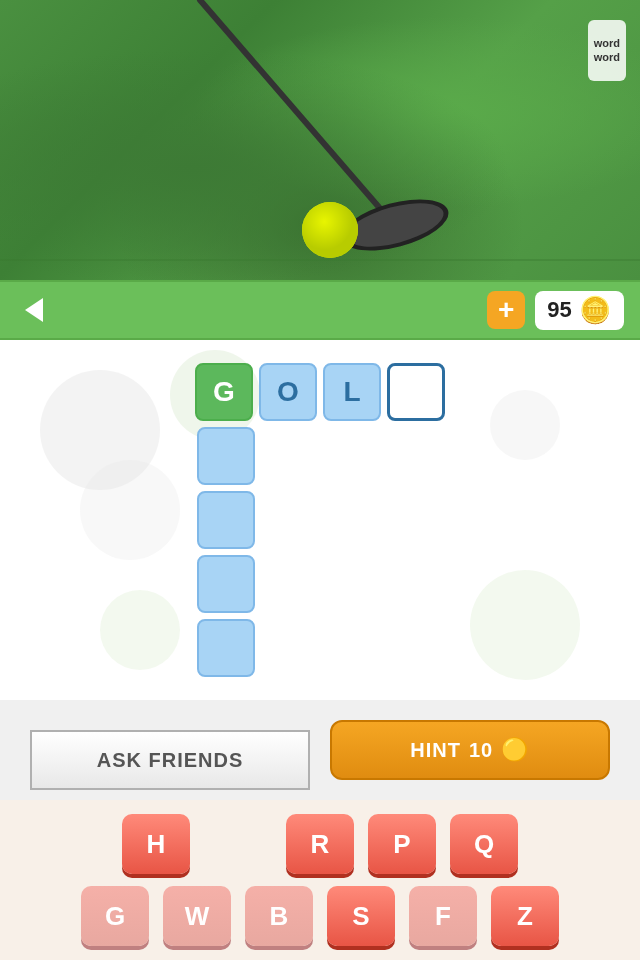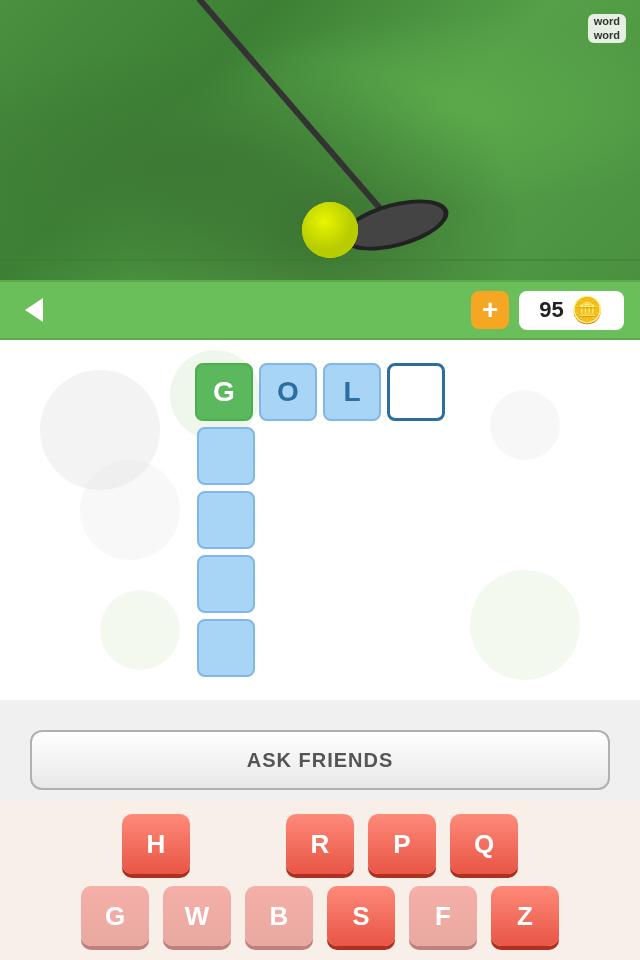--- a/index.html
+++ b/index.html
@@ -40,25 +40,25 @@
       top: 0;
       left: 50%;
       transform: translateX(-50%);
       width: 640px;
       height: 280px;
     }
 
     
     #logo {
       position: absolute;
-      top: 14px;
+      top: 20px;
       right: 14px;
       background: rgba(255,255,255,0.85);
       border-radius: 6px;
-      padding: 0 6px;
+      padding: 16px 6px;
       font-size: 11px;
       font-weight: bold;
       color: #333;
       line-height: 1.3;
     }
 
     
     #navbar {
       width: 640px;
       height: 60px;
@@ -107,21 +107,21 @@
       font-weight: bold;
       cursor: pointer;
       line-height: 1;
     }
 
     #coin-display {
       display: flex;
       align-items: center;
       background: white;
       border-radius: 8px;
-      padding: 4px 20px;
+      padding: 4px 12px;
       gap: 8px;
     }
 
     #coin-count {
       font-size: 22px;
       font-weight: bold;
       color: #222;
     }
 
     #coin-icon {
@@ -213,21 +213,21 @@
       justify-content: center;
       gap: 20px;
       padding: 0 30px;
     }
 
     #ask-friends-btn {
       flex: 1;
       height: 60px;
       background: linear-gradient(to bottom, #ffffff, #e8e8e8);
       border: 2px solid #b0b0b0;
-      border-radius: 12px;
+      border-radius: 0;
       display: flex;
       align-items: center;
       justify-content: center;
       font-size: 20px;
       font-weight: bold;
       color: #555;
       cursor: pointer;
       letter-spacing: 1px;
       margin-top: 20px;
     }
@@ -356,20 +356,25 @@
       <div class="letter-cell cell-blue"></div>
       <div class="letter-cell cell-blue"></div>
       <div class="letter-cell cell-blue"></div>
       <div class="letter-cell cell-blue"></div>
     </div>
   </div>
 </div>
 
 <div id="action-area">
   <div id="ask-friends-btn">ASK FRIENDS</div>
+  <div id="hint-btn">
+    <span>HINT</span>
+    <span>10</span>
+    <span id="hint-coin">🟡</span>
+  </div>
 </div>
 
 <div id="keyboard">
   <div class="key-row">
     <button class="key-btn">H</button>
     <button class="key-btn key-faded" style="background:transparent;box-shadow:none;visibility:hidden;"></button>
     <button class="key-btn">R</button>
     <button class="key-btn">P</button>
     <button class="key-btn">Q</button>
   </div>

